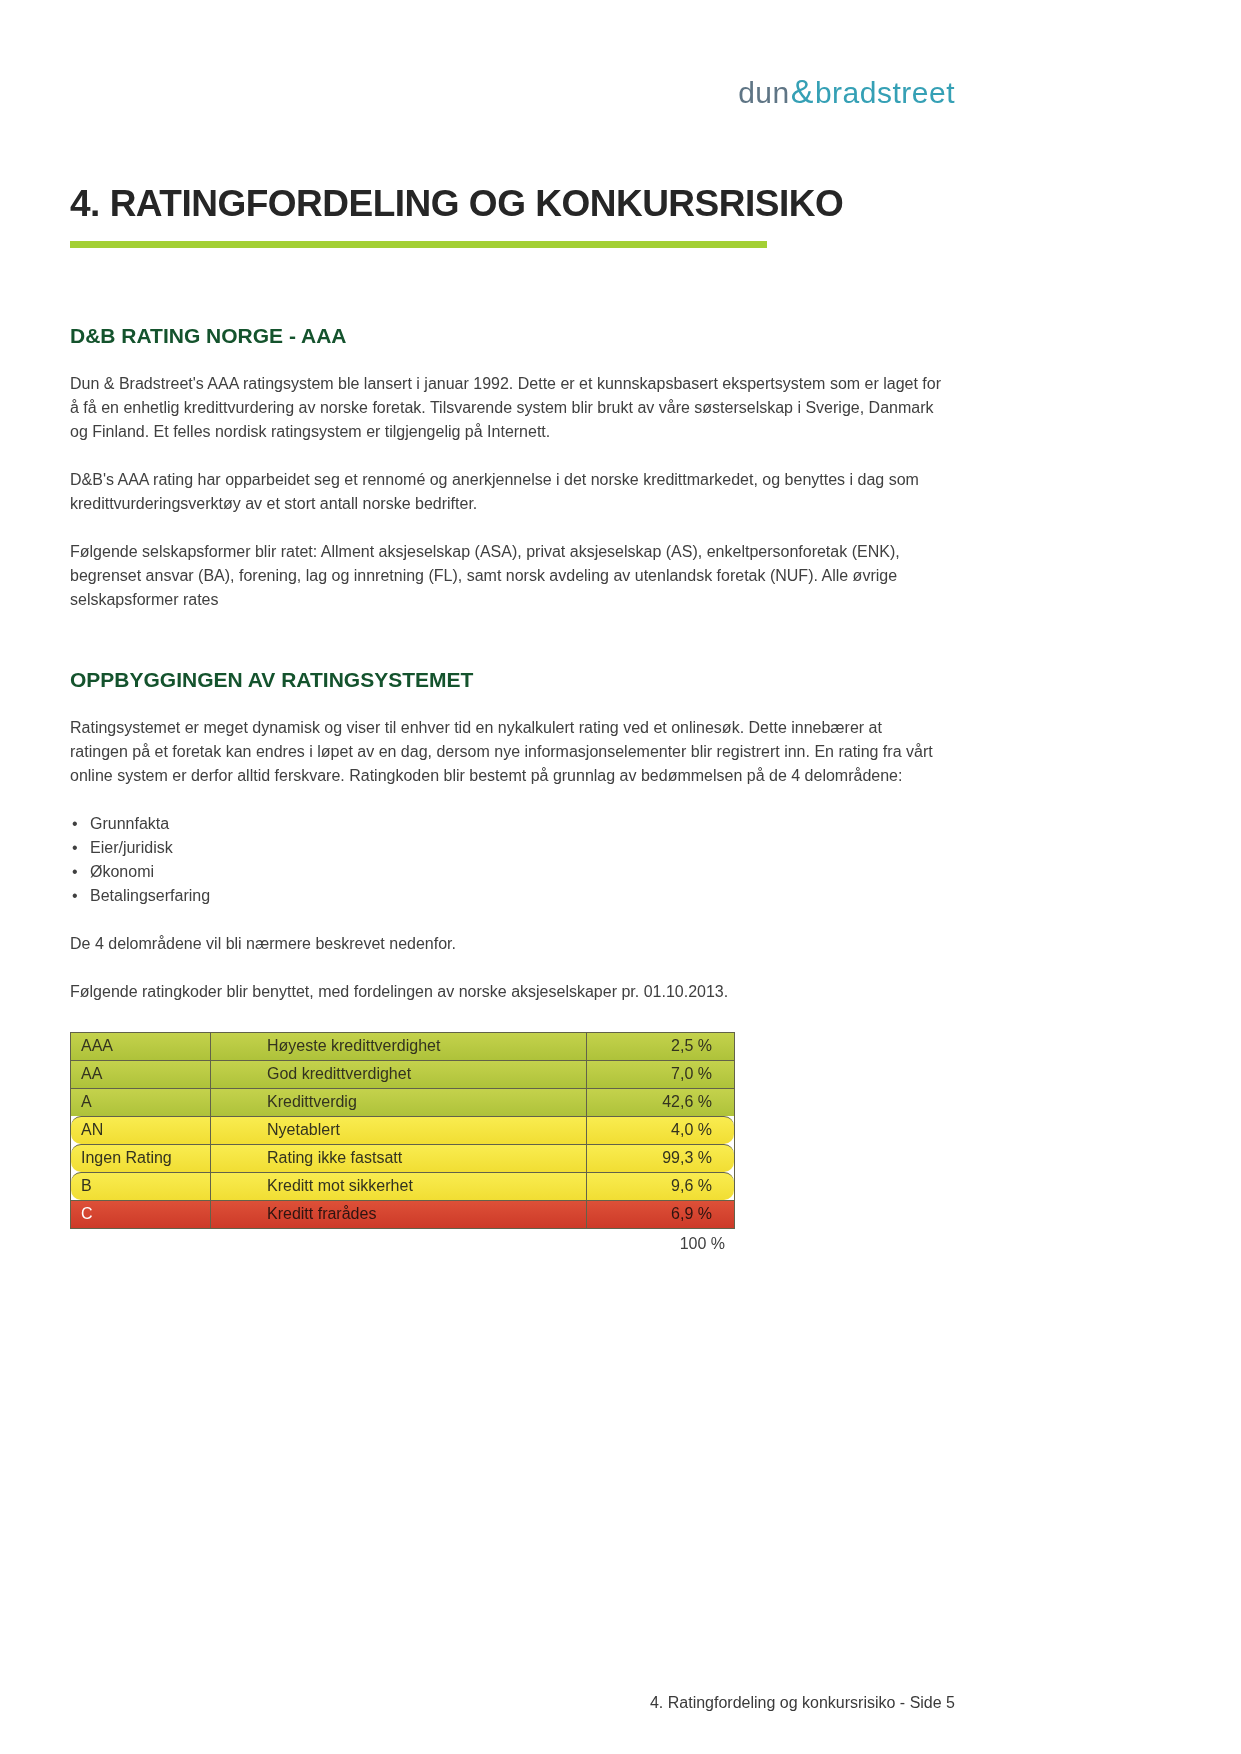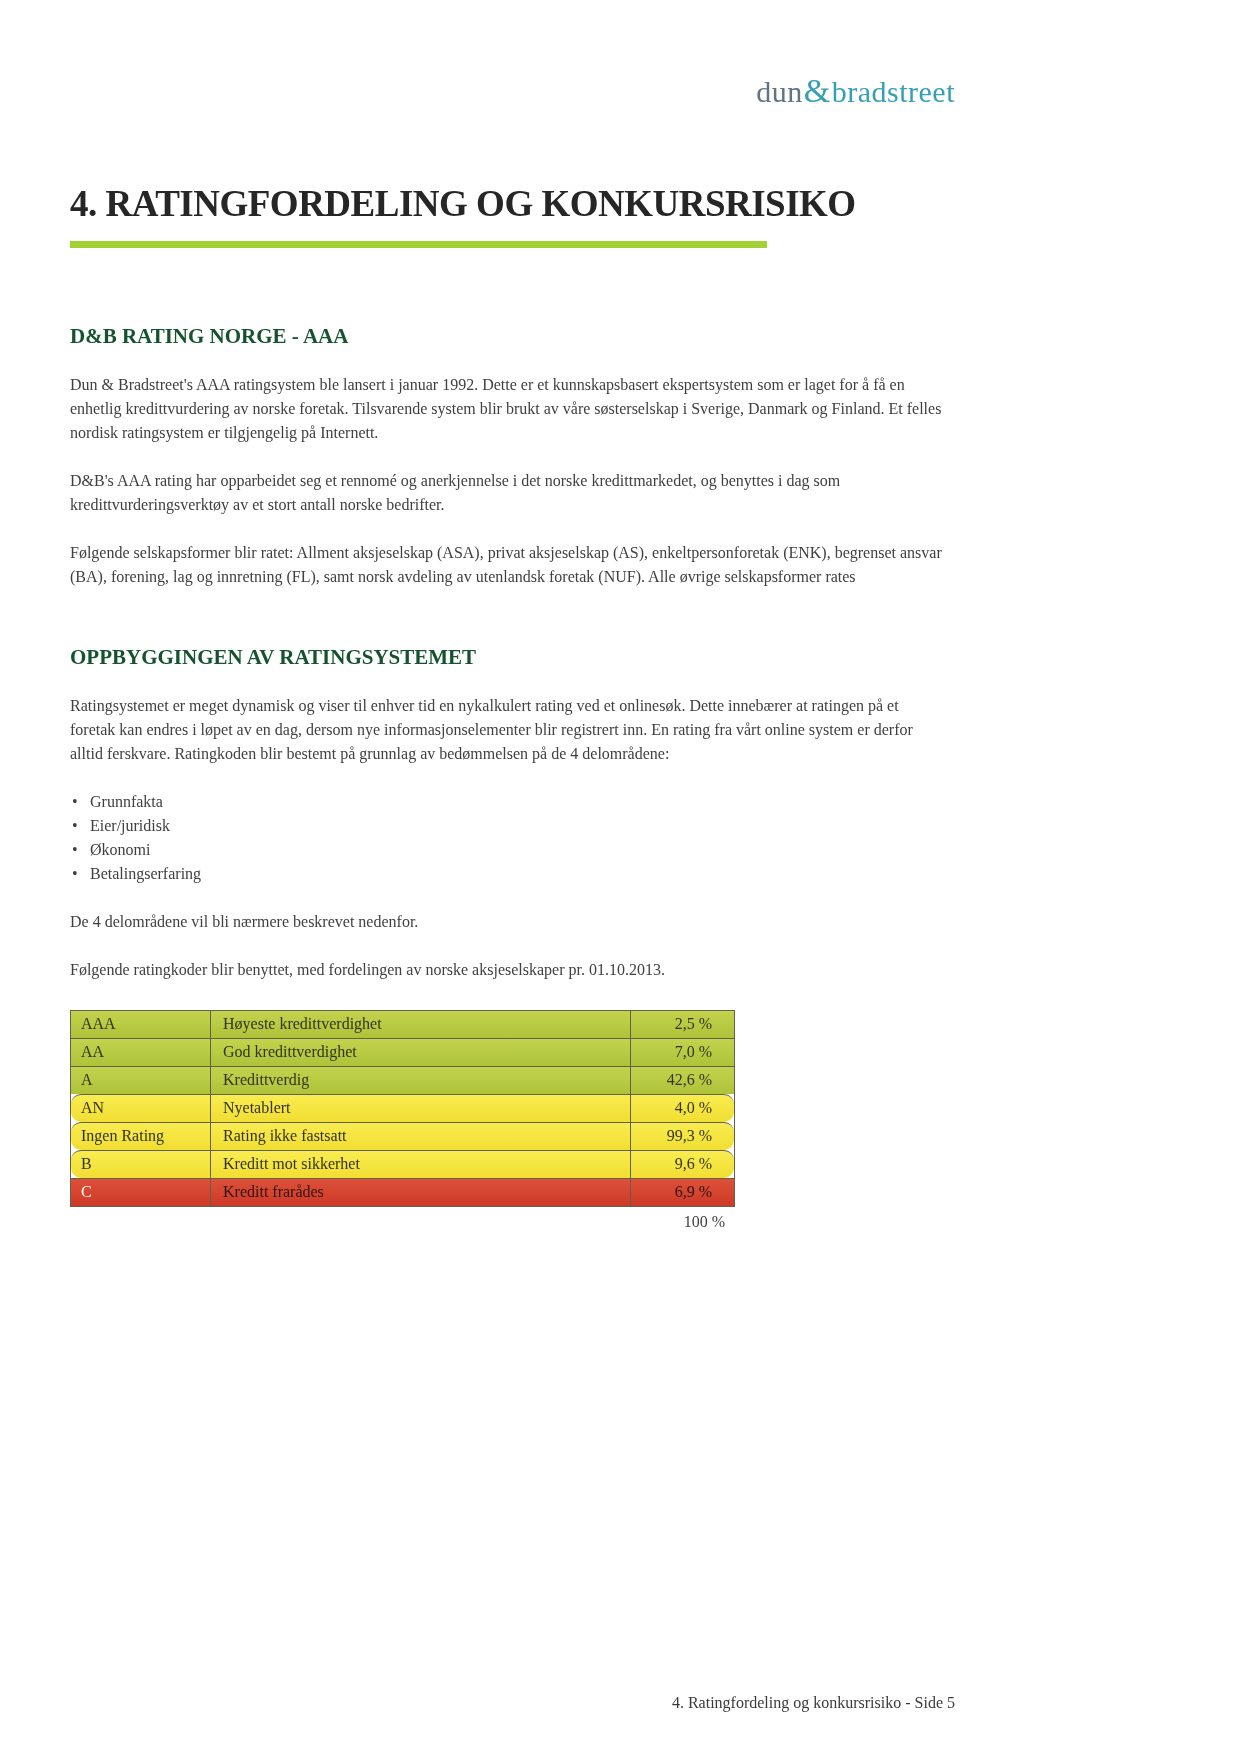--- a/index.html
+++ b/index.html
@@ -4,21 +4,21 @@
 <style>
   * { margin: 0; padding: 0; box-sizing: border-box; }
   html, body { background: #ffffff; }
   body {
     width: 1241px; height: 1754px;
     font-family: "Liberation Sans", "DejaVu Sans", sans-serif;
     color: #3f3f3f;
     position: relative;
     overflow: hidden;
   }
-  .page { position: relative; width: 1241px; height: 1754px; background: #fff; font-family: Liberation Serif, serif; }
+  .page { position: relative; width: 1241px; height: 1754px; background: #fff; }
   .content { position: absolute; left: 70px; top: 0; width: 885px; }
 
   
   .logo { margin-top: 72px; text-align: right; font-size: 30px; letter-spacing: 0.5px; }
   .logo .dun { color: var(--logo-gray, #5f7585); font-weight: 400; }
   .logo .amp { color: var(--logo-teal, #35a0b5); font-weight: 400; font-size: 34px; padding: 0 1px; }
   .logo .brad { color: var(--logo-teal, #35a0b5); font-weight: 400; }
 
   
   .page-title {
@@ -53,21 +53,21 @@
     content: "•"; position: absolute; left: 2px; top: 0;
     color: #404040;
   }
 
   
   .rating-table {
     margin-top: 28px;
     width: 665px;
     border: 1px solid #62624a;
   }
-  .t-row { display: flex; border-top: 1px solid #62624a; }
+  .t-row { display: flex; border-top: 1px solid #62624a; gap: 44px; }
   .t-row:first-child { border-top: none; }
   .t-cell {
     font-size: 16px; line-height: 26px; height: 27px;
     color: #33331f; overflow: hidden; white-space: nowrap;
   }
   .c-code  { width: 140px; padding-left: 10px; border-right: 1px solid #62624a; }
   .c-desc  { flex: 1; padding-left: 12px; border-right: 1px solid #62624a; }
   .c-pct   { width: 103px; padding-right: 22px; text-align: right; }
   .lvl-green  { background: linear-gradient(#c4d24c, #aec23a); }
   .lvl-yellow { background: linear-gradient(#f9ec50, #f1de33); border-radius: 10px; }

